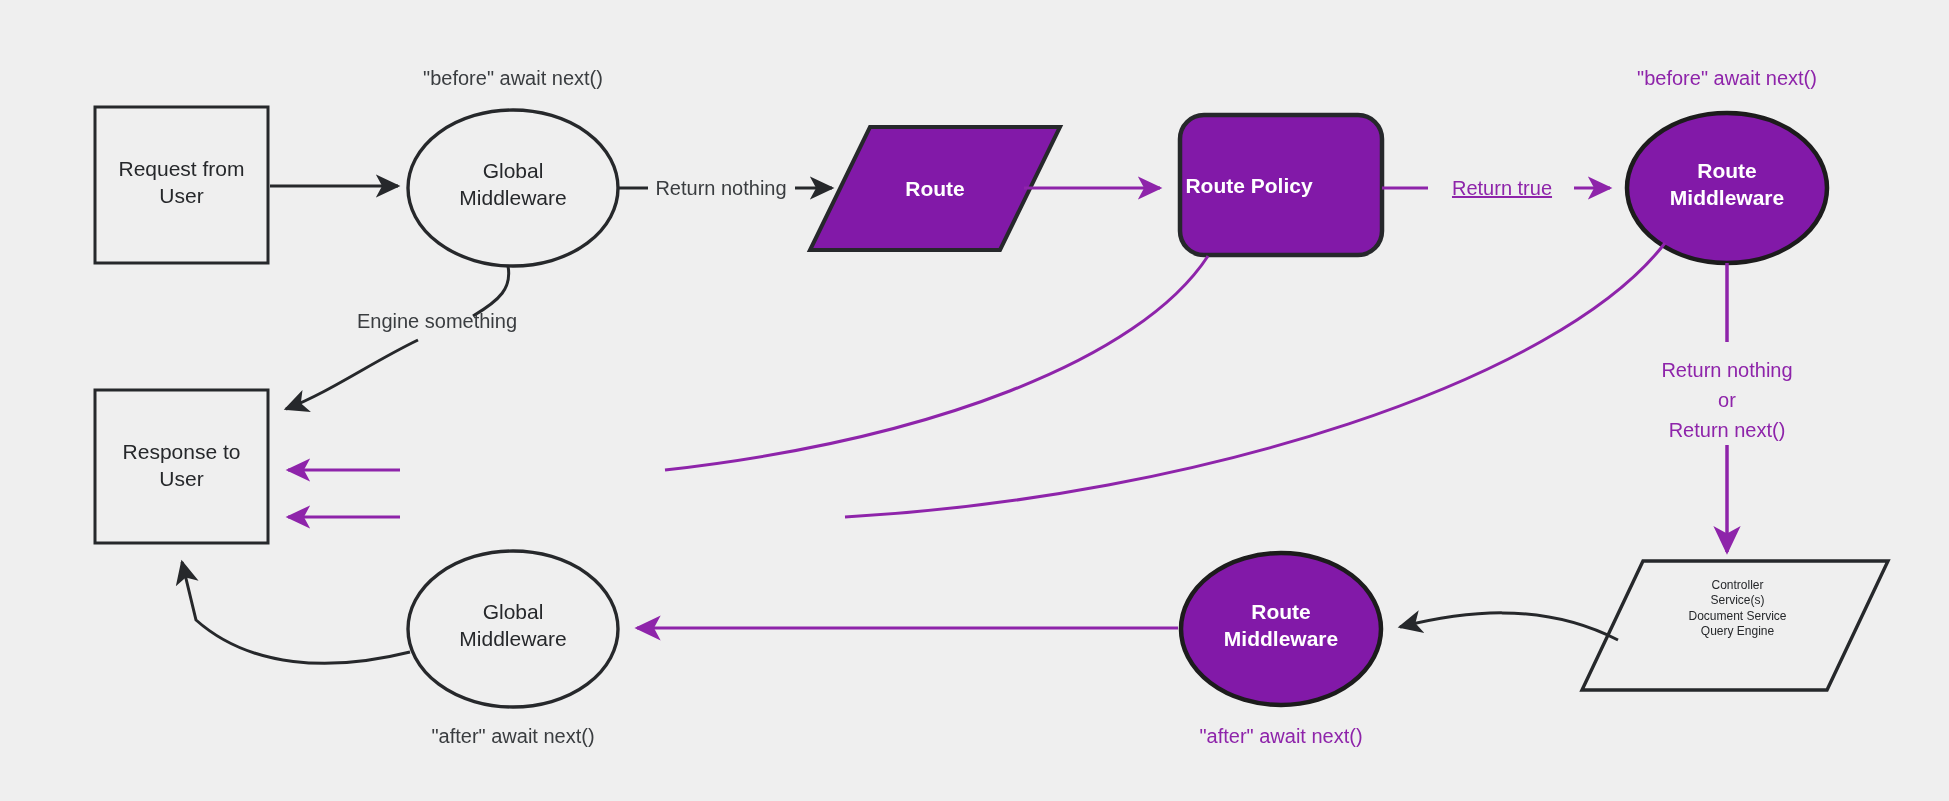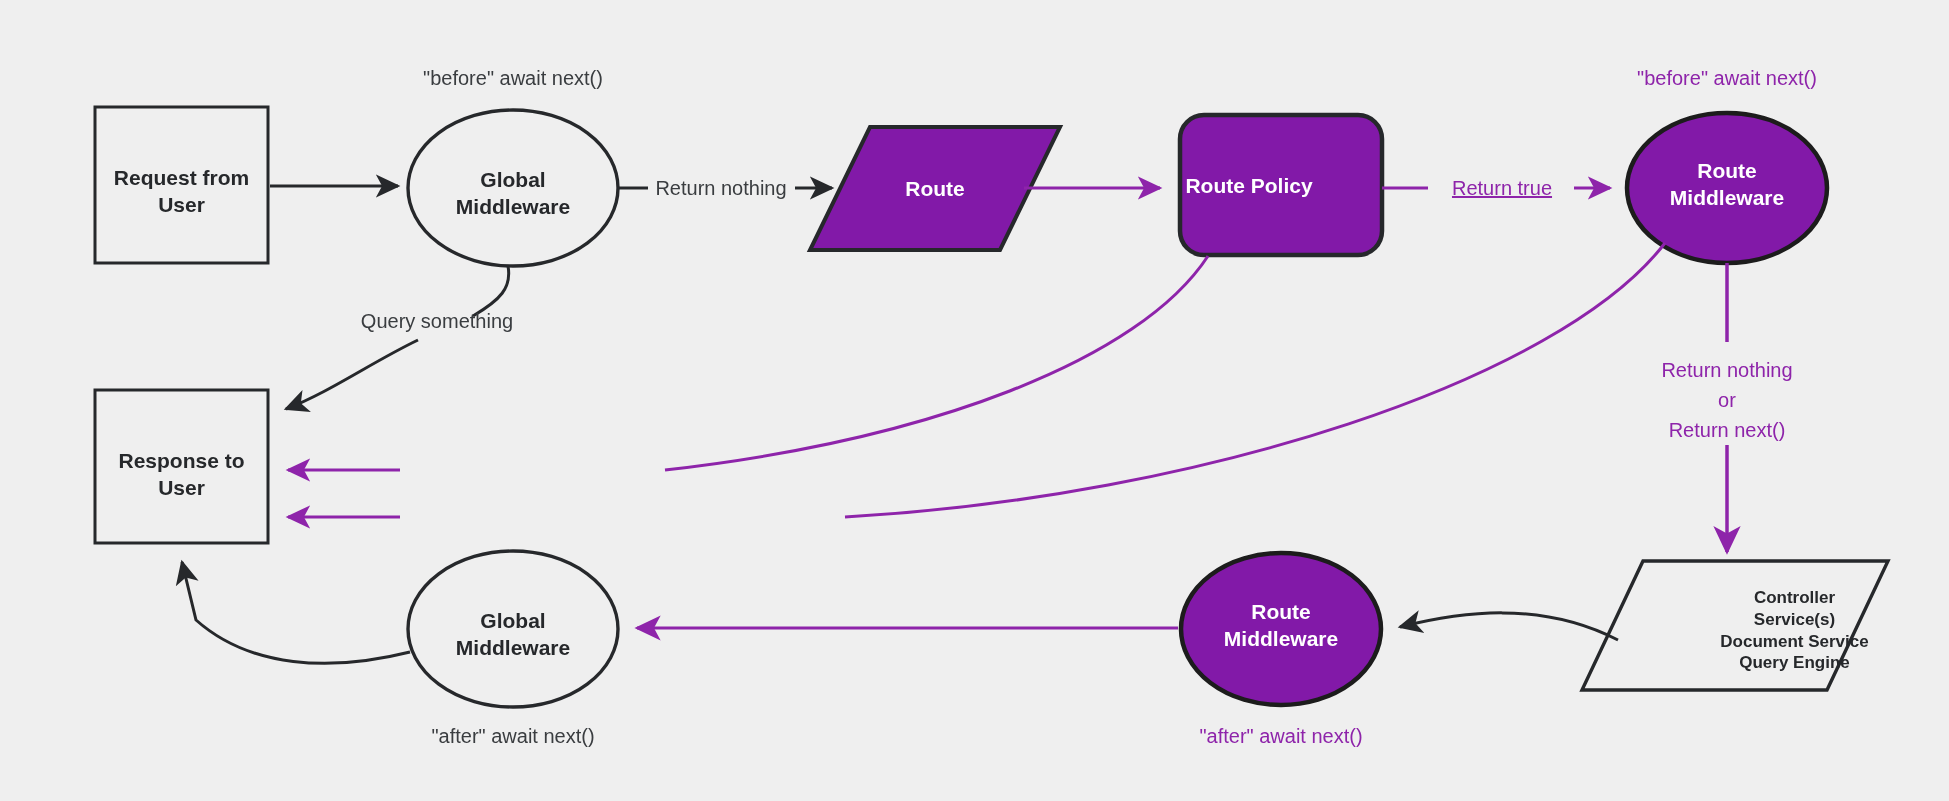--- a/index.html
+++ b/index.html
@@ -28,22 +28,21 @@
   .node-label {
     position: absolute;
     text-align: center;
     line-height: 1.28;
     pointer-events: none;
     white-space: pre;
   }
   .lbl-dark {
     color: #26282b;
     font-size: 21px;
-    font-weight: 700;
-    margin-top: 9px;
+    font-weight: 400;
   }
   .lbl-white-bold {
     color: #ffffff;
     font-size: 21px;
     font-weight: bold;
   }
   .edge-label {
     position: absolute;
     text-align: center;
     line-height: 1.32;
@@ -123,21 +122,21 @@
   <div class="node-label lbl-dark" style="left:408px; top:158px; width:210px;">Global
 Middleware</div>
 
   <div class="node-label lbl-white-bold" style="left:845px; top:176px; width:180px;">Route</div>
 
   <div class="node-label lbl-white-bold" style="left:1148px; top:173px; width:202px;">Route Policy</div>
 
   <div class="node-label lbl-white-bold" style="left:1622px; top:158px; width:210px;">Route
 Middleware</div>
 
-  <div class="node-label lbl-dark" style="left:1677px; top:578px; width:235px; font-size:17px;">Controller
+  <div class="node-label lbl-dark" style="left:1620px; top:578px; width:235px; font-size:12px;">Controller
 Service(s)
 Document Service
 Query Engine</div>
 
   <div class="node-label lbl-white-bold" style="left:1176px; top:599px; width:210px;">Route
 Middleware</div>
 
   <div class="node-label lbl-dark" style="left:408px; top:599px; width:210px;">Global
 Middleware</div>
 
@@ -147,21 +146,21 @@
   <div class="edge-label el-dark" style="left:363px; top:65px; width:300px;">"before" await next()</div>
 
   <div class="edge-label lbl-purple-note" style="left:1577px; top:65px; width:300px;">"before" await next()</div>
 
   <div class="edge-label el-dark" style="left:363px; top:723px; width:300px;">"after" await next()</div>
 
   <div class="edge-label lbl-purple-note" style="left:1131px; top:723px; width:300px;">"after" await next()</div>
 
   <div class="edge-label el-dark" style="left:646px; top:175px; width:150px;">Return nothing</div>
 
-  <div class="edge-label el-dark" style="left:337px; top:308px; width:200px;">Query something</div>
+  <div class="edge-label el-dark" style="left:337px; top:308px; width:200px;">Engine something</div>
 
   <div class="edge-label el-purple" style="left:1429px; top:175px; width:146px;text-decoration:underline;">Return true</div>
 
 
 
   <div class="edge-label el-purple" style="left:1602px; top:355px; width:250px; line-height:1.5;">Return nothing
 or
 Return next()</div>
 
 </div>

